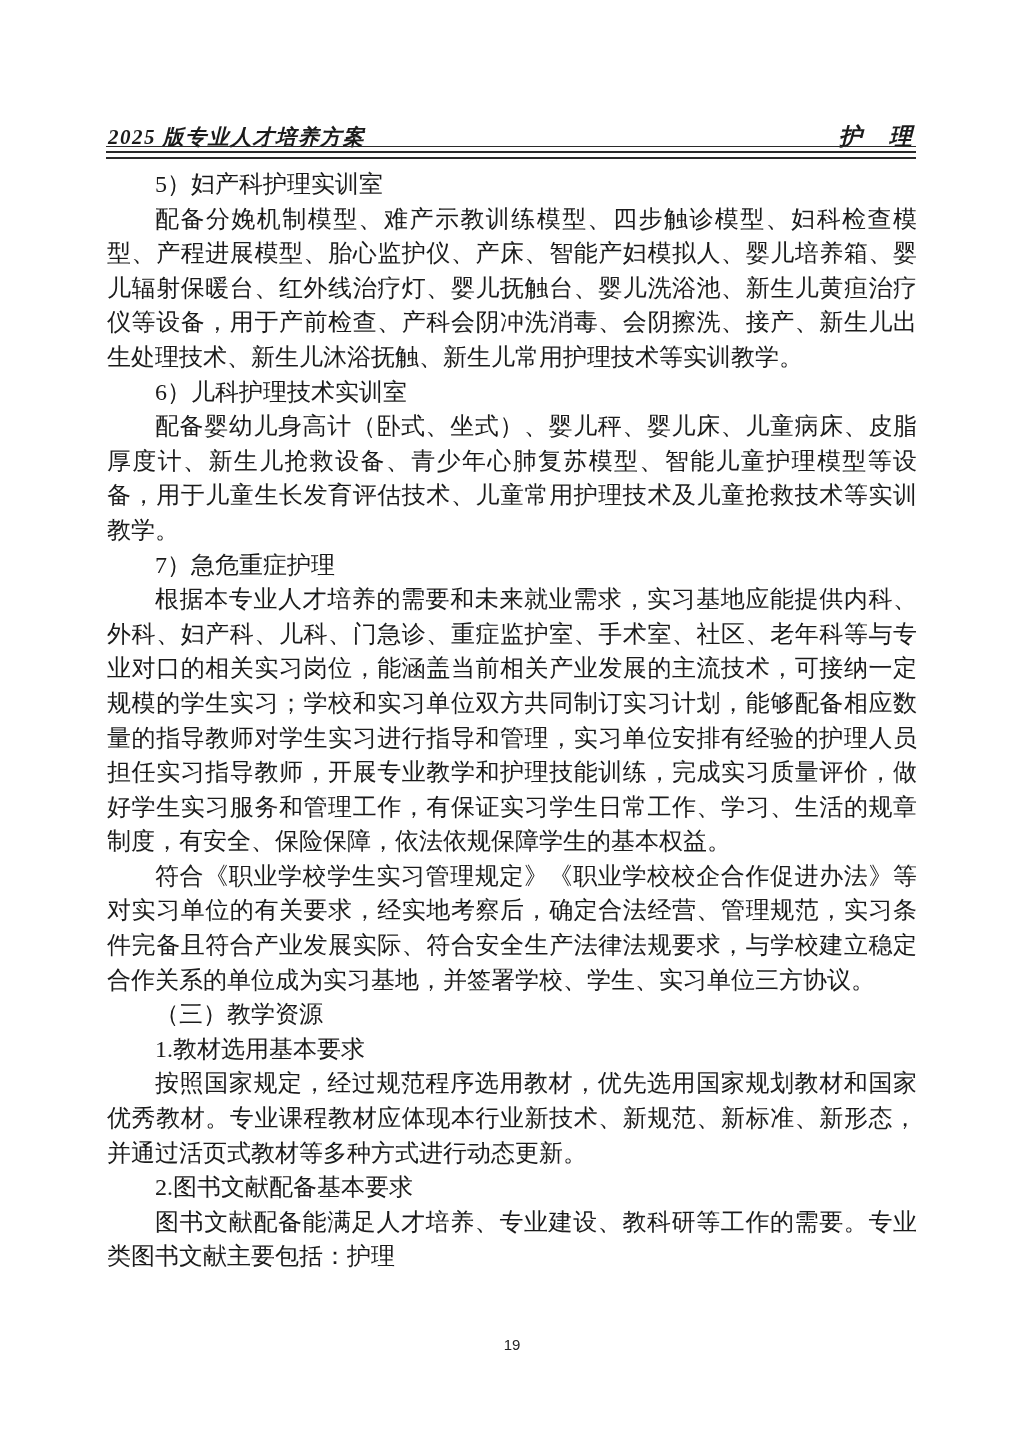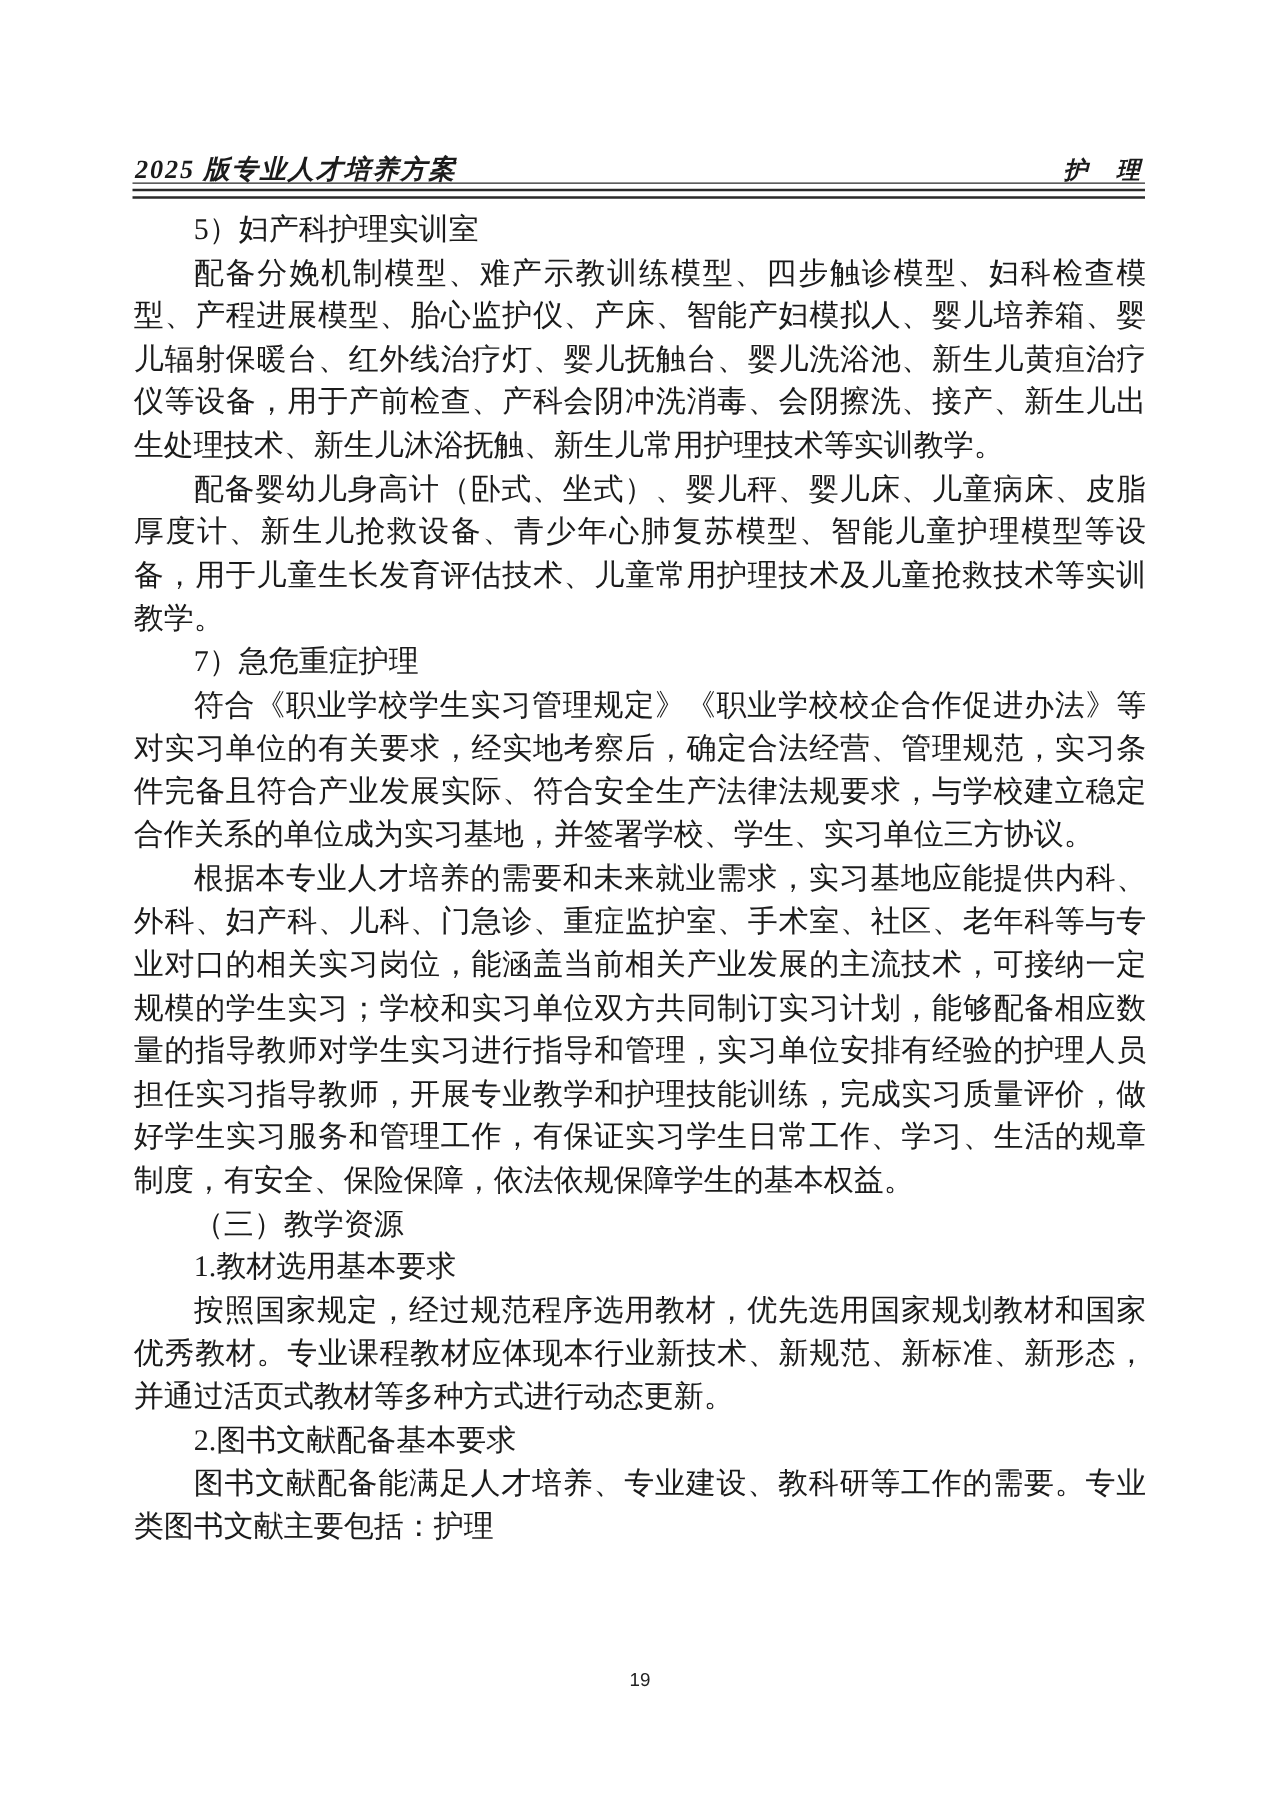--- a/index.html
+++ b/index.html
@@ -26,21 +26,21 @@
     justify-content: space-between;
     align-items: baseline;
     font-weight: bold;
     font-style: italic;
   }
   .header-title {
     font-size: 21px;
     letter-spacing: 1.5px;
   }
   .header-section {
-    font-size: 19px;
+    font-size: 23px;
     letter-spacing: 2px;
     font-family: Liberation Serif, serif;
   }
   .rule-thin {
     position: absolute;
     top: 146px;
     left: 106px;
     right: 108px;
     height: 0;
     border-top: 1.5px solid #2a2a2a;
@@ -90,24 +90,25 @@
     <span class="header-title">2025 版专业人才培养方案</span>
     <span class="header-section">护　理</span>
   </div>
 
   <div class="rule-thin"></div>
   <div class="rule-double"></div>
 
   <div class="doc-content" id="doc-content">
       <p class="heading">5）妇产科护理实训室</p>
       <p class="para">配备分娩机制模型、难产示教训练模型、四步触诊模型、妇科检查模型、产程进展模型、胎心监护仪、产床、智能产妇模拟人、婴儿培养箱、婴儿辐射保暖台、红外线治疗灯、婴儿抚触台、婴儿洗浴池、新生儿黄疸治疗仪等设备，用于产前检查、产科会阴冲洗消毒、会阴擦洗、接产、新生儿出生处理技术、新生儿沐浴抚触、新生儿常用护理技术等实训教学。</p>
+      <p class="heading">6）儿科护理技术实训室</p>
       <p class="para">配备婴幼儿身高计（卧式、坐式）、婴儿秤、婴儿床、儿童病床、皮脂厚度计、新生儿抢救设备、青少年心肺复苏模型、智能儿童护理模型等设备，用于儿童生长发育评估技术、儿童常用护理技术及儿童抢救技术等实训教学。</p>
       <p class="heading">7）急危重症护理</p>
+      <p class="para">根据本专业人才培养的需要和未来就业需求，实习基地应能提供内科、外科、妇产科、儿科、门急诊、重症监护室、手术室、社区、老年科等与专业对口的相关实习岗位，能涵盖当前相关产业发展的主流技术，可接纳一定规模的学生实习；学校和实习单位双方共同制订实习计划，能够配备相应数量的指导教师对学生实习进行指导和管理，实习单位安排有经验的护理人员担任实习指导教师，开展专业教学和护理技能训练，完成实习质量评价，做好学生实习服务和管理工作，有保证实习学生日常工作、学习、生活的规章制度，有安全、保险保障，依法依规保障学生的基本权益。</p>
       <p class="para">符合《职业学校学生实习管理规定》《职业学校校企合作促进办法》等对实习单位的有关要求，经实地考察后，确定合法经营、管理规范，实习条件完备且符合产业发展实际、符合安全生产法律法规要求，与学校建立稳定合作关系的单位成为实习基地，并签署学校、学生、实习单位三方协议。</p>
-      <p class="para">根据本专业人才培养的需要和未来就业需求，实习基地应能提供内科、外科、妇产科、儿科、门急诊、重症监护室、手术室、社区、老年科等与专业对口的相关实习岗位，能涵盖当前相关产业发展的主流技术，可接纳一定规模的学生实习；学校和实习单位双方共同制订实习计划，能够配备相应数量的指导教师对学生实习进行指导和管理，实习单位安排有经验的护理人员担任实习指导教师，开展专业教学和护理技能训练，完成实习质量评价，做好学生实习服务和管理工作，有保证实习学生日常工作、学习、生活的规章制度，有安全、保险保障，依法依规保障学生的基本权益。</p>
       <p class="heading">（三）教学资源</p>
       <p class="heading">1.教材选用基本要求</p>
       <p class="para">按照国家规定，经过规范程序选用教材，优先选用国家规划教材和国家优秀教材。专业课程教材应体现本行业新技术、新规范、新标准、新形态，并通过活页式教材等多种方式进行动态更新。</p>
       <p class="heading">2.图书文献配备基本要求</p>
       <p class="para">图书文献配备能满足人才培养、专业建设、教科研等工作的需要。专业类图书文献主要包括：护理</p>
     </div>
 
   <div class="page-footer">
     <span>19</span>
   </div>

